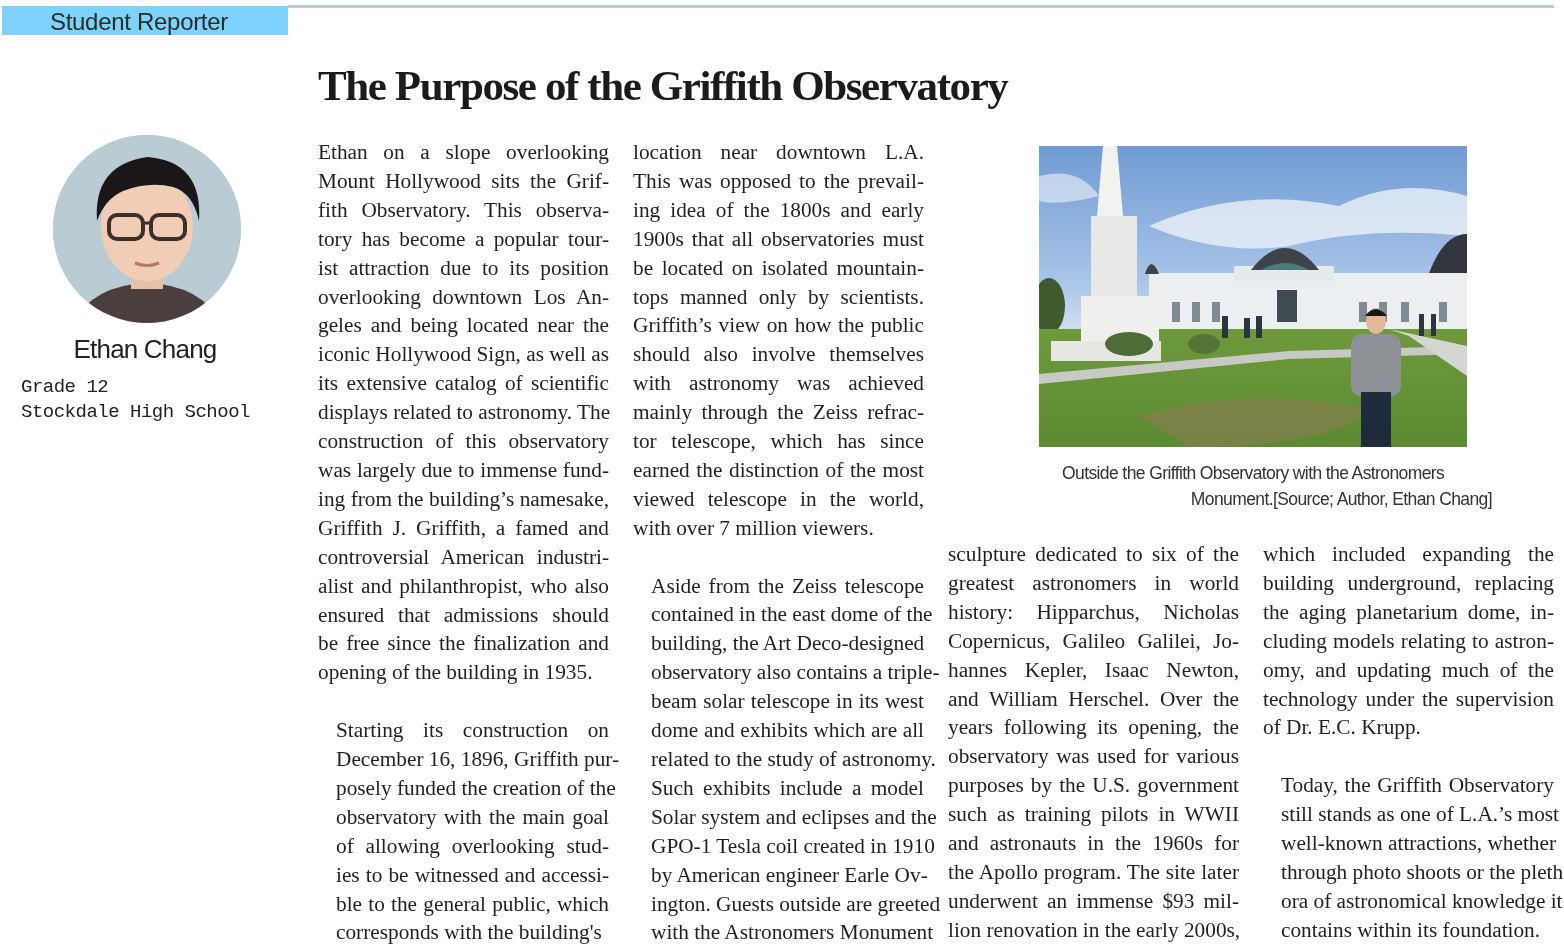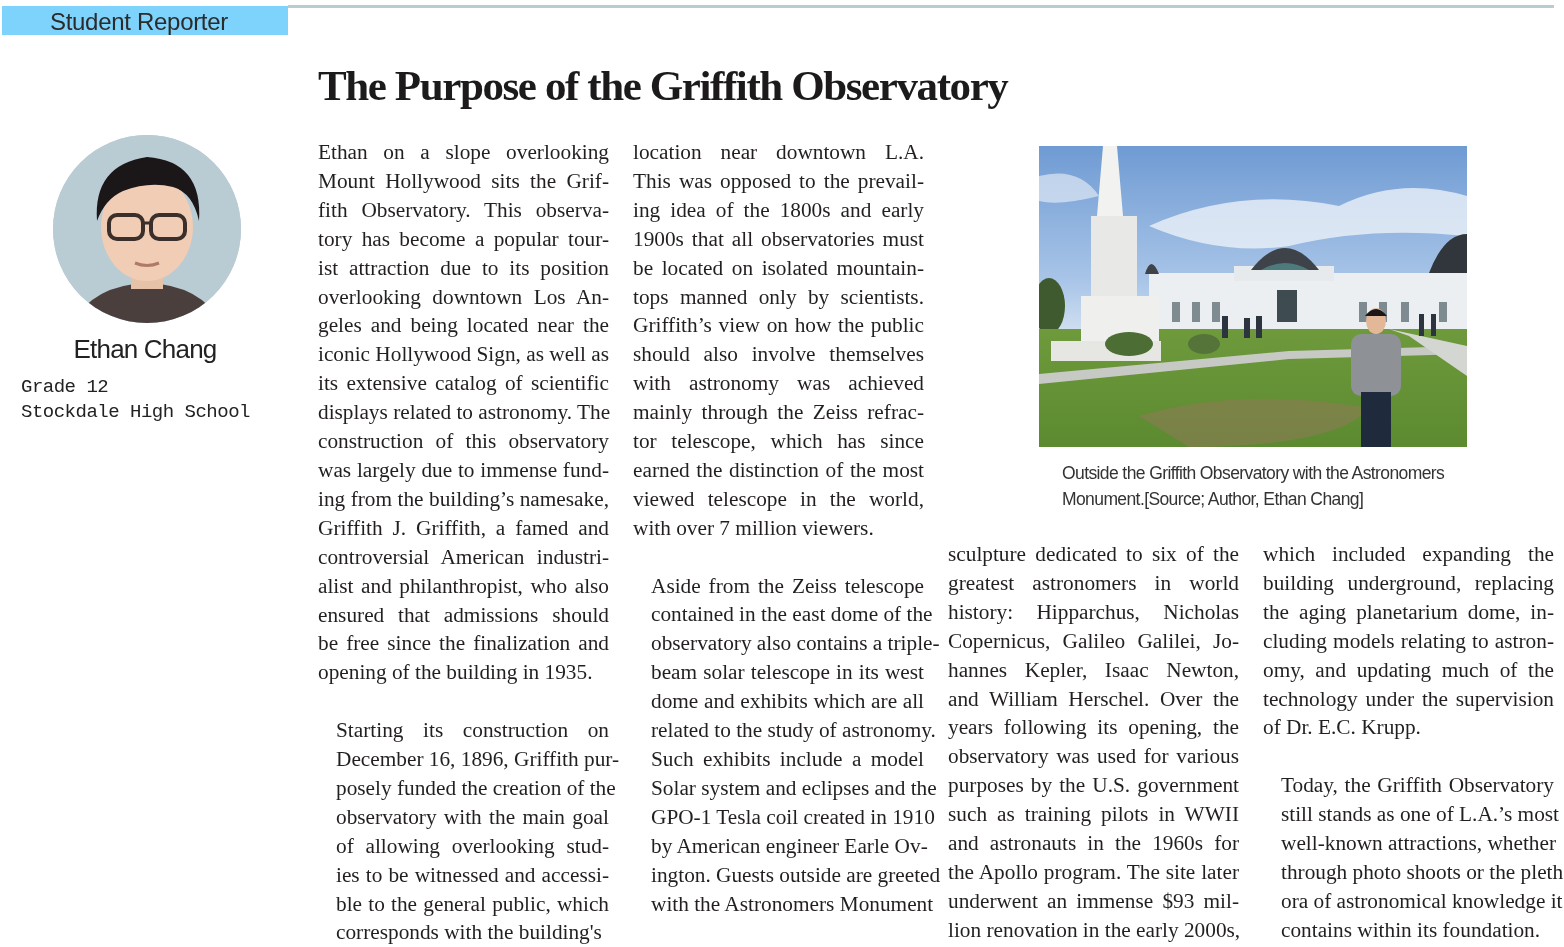--- a/index.html
+++ b/index.html
@@ -63,21 +63,21 @@
   
   .photo {
     position: absolute; left: 1039px; top: 146px; width: 428px; height: 301px; overflow: hidden;
     background: linear-gradient(180deg, #7ea6d6 0%, #a8c4e6 35%, #dfe9f4 55%, #cfd6de 60%);
   }
   .caption {
     position: absolute; left: 1041px; top: 460px; width: 430px;
     font-family: "Liberation Sans", sans-serif; font-size: 17.5px; line-height: 26px;
     letter-spacing: -0.6px; color: #333; margin-left: 21px;
   }
-  .caption .row2 { display: flex; justify-content: flex-start; }
+  .caption .row2 { display: flex; justify-content: flex-end; }
 </style>
 </head>
 <body>
 
 <div class="section-band">
   <span class="section-label">Student Reporter</span>
 </div>
 <div class="top-rule"></div>
 
 <h1 class="headline">The Purpose of the Griffith Observatory</h1>
@@ -152,20 +152,21 @@
       <span class="line">with astronomy was achieved</span>
       <span class="line">mainly through the Zeiss refrac-</span>
       <span class="line">tor telescope, which has since</span>
       <span class="line">earned the distinction of the most</span>
       <span class="line">viewed telescope in the world,</span>
       <span class="line last">with over 7 million viewers.</span>
     </p>
   <p class="indent">
       <span class="line">Aside from the Zeiss telescope</span>
       <span class="line">contained in the east dome of the</span>
+      <span class="line">building, the Art Deco-designed</span>
       <span class="line">observatory also contains a triple-</span>
       <span class="line">beam solar telescope in its west</span>
       <span class="line">dome and exhibits which are all</span>
       <span class="line">related to the study of astronomy.</span>
       <span class="line">Such exhibits include a model</span>
       <span class="line">Solar system and eclipses and the</span>
       <span class="line">GPO-1 Tesla coil created in 1910</span>
       <span class="line">by American engineer Earle Ov-</span>
       <span class="line">ington. Guests outside are greeted</span>
       <span class="line last">with the Astronomers Monument</span>

